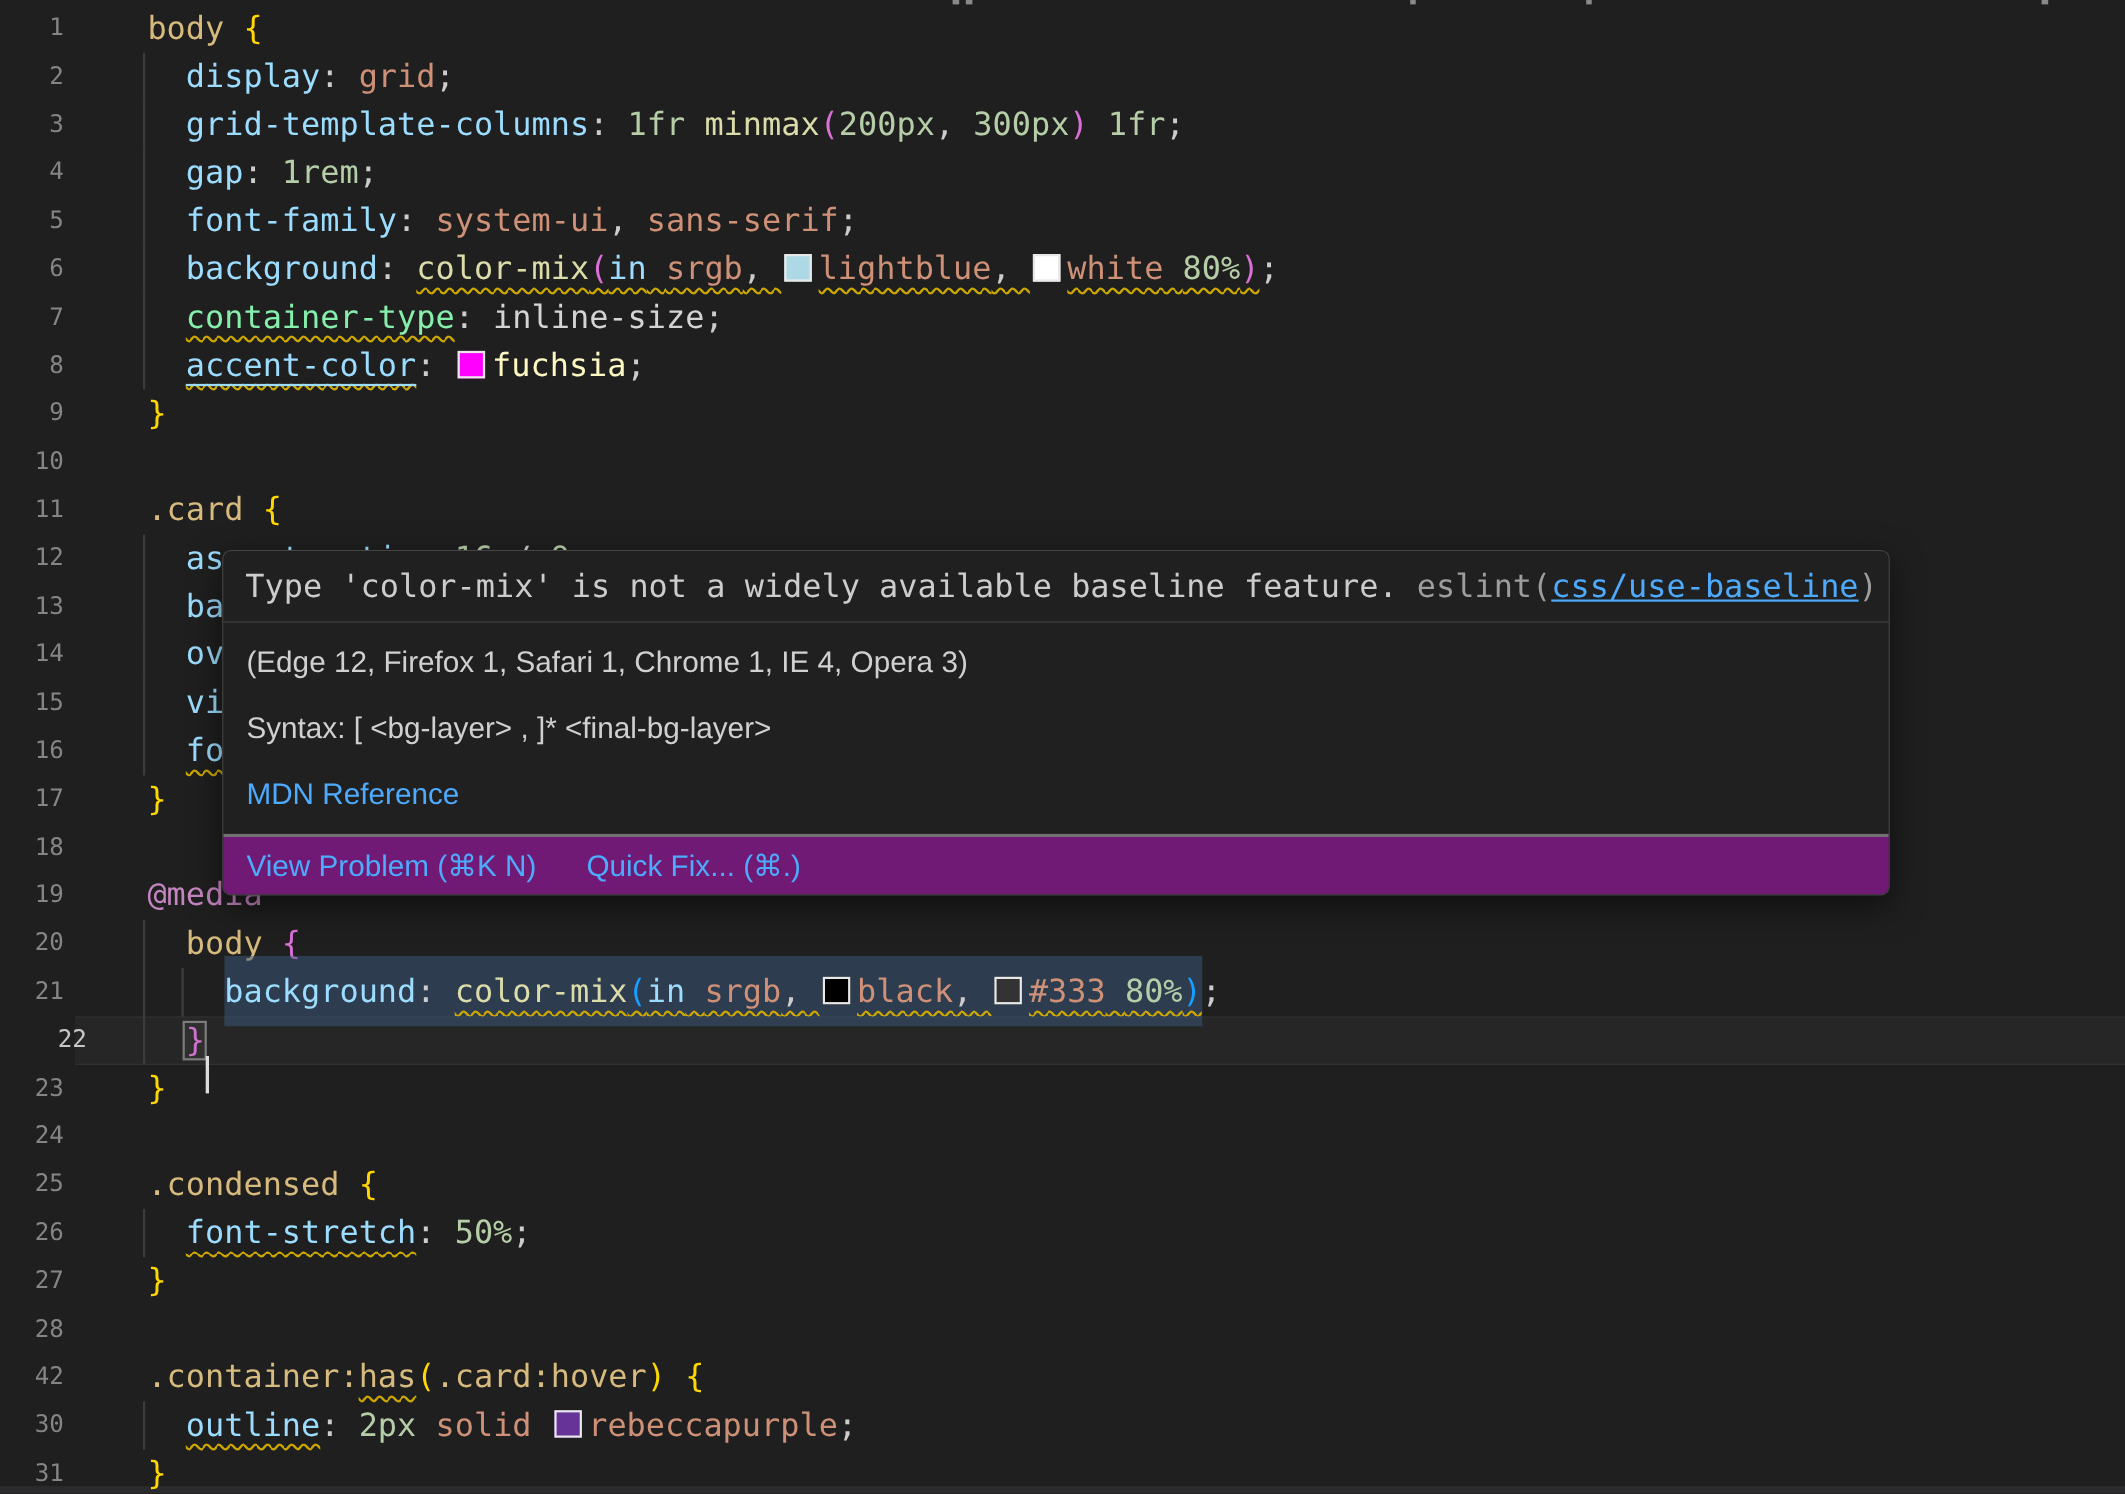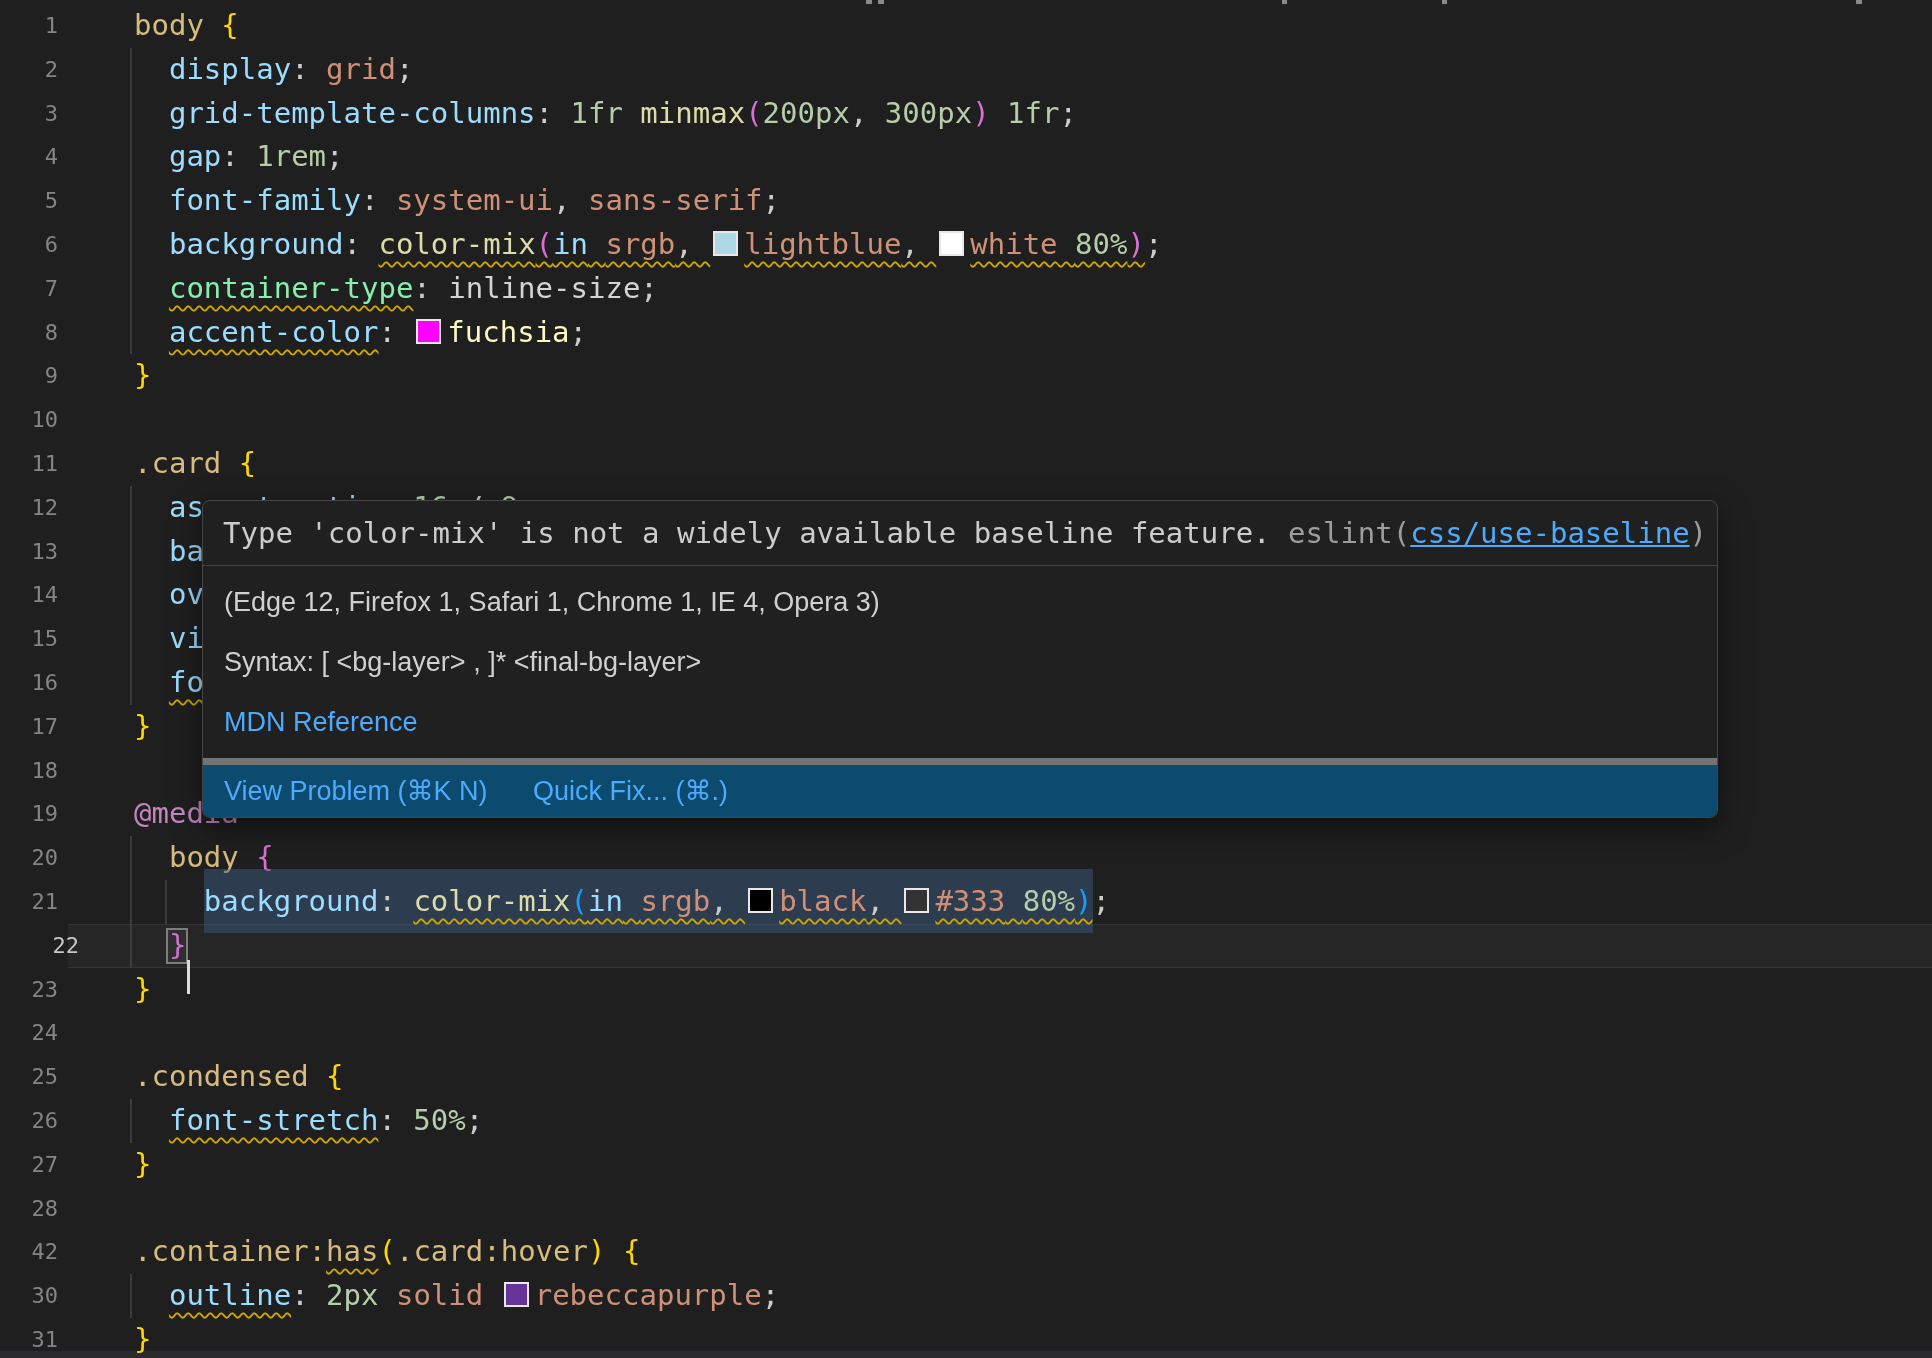--- a/index.html
+++ b/index.html
@@ -30,21 +30,21 @@
          box-shadow:0 10px 30px rgba(0,0,0,0.5);
          font-family:"Liberation Sans","DejaVu Sans",sans-serif;color:#d0d0d0;}
   .hv-error{height:64px;line-height:64px;padding:0 20px;border-bottom:1px solid #454545;
             font-family:"DejaVu Sans Mono",monospace;font-size:29px;color:#cccccc;white-space:pre;
             overflow:hidden;}
   .hv-error .dim{color:#9d9d9d;margin-top:44px;}
   .hv-error a{color:#4daafc;text-decoration:underline;cursor:pointer;}
   .hv-body{padding:6px 0;font-size:27px;}
   .hv-body>div{line-height:60px;padding:0 21px;white-space:pre;}
   .hv-body a{color:#4daafc;text-decoration:none;cursor:pointer;}
-  .hv-actions{height:52px;line-height:52px;background:#0c4a6e;border-top:7px solid #737373;
+  .hv-actions{height:52px;line-height:52px;background:#701a75;border-top:3px solid #737373;
               padding:0 21px;border-radius:0 0 7px 7px;font-size:27px;}
   .hv-actions a{color:#4daafc;text-decoration:none;margin-right:38px;cursor:pointer;}
   
   .frag{position:absolute;top:0;height:4px;background:#8a8a8a;}
   #bottomstrip{position:absolute;left:0;width:100%;background:#2b2b2e;}
 </style>
 </head>
 <body>
 
 <div id="stage">
@@ -79,21 +79,21 @@
         <span class="code"><span style="color: rgb(204, 204, 204);">  </span><span style="color: rgb(156, 220, 254);">background</span><span style="color: rgb(204, 204, 204);">: </span><span class="sq"><span style="color: rgb(220, 220, 170);">color-mix</span></span><span class="sq"><span style="color: rgb(218, 112, 214);">(</span></span><span class="sq"><span style="color: rgb(156, 220, 254);">in</span></span><span class="sq"><span style="color: rgb(204, 204, 204);"> </span></span><span class="sq"><span style="color: rgb(206, 145, 120);">srgb</span></span><span class="sq"><span style="color: rgb(204, 204, 204);">, </span></span><span class="sq"><span class="swatch" style="background: rgb(173, 216, 230);"></span></span><span class="sq"><span style="color: rgb(206, 145, 120);">lightblue</span></span><span class="sq"><span style="color: rgb(204, 204, 204);">, </span></span><span class="sq"><span class="swatch" style="background: rgb(255, 255, 255);"></span></span><span class="sq"><span style="color: rgb(206, 145, 120);">white</span></span><span class="sq"><span style="color: rgb(204, 204, 204);"> </span></span><span class="sq"><span style="color: rgb(181, 206, 168);">80%</span></span><span class="sq"><span style="color: rgb(218, 112, 214);">)</span></span><span style="color: rgb(204, 204, 204);">;</span></span>
       </div>
       <div class="row">
         <div class="guide" style="left: 130px;"></div>
         <span class="ln">7</span>
         <span class="code"><span style="color: rgb(204, 204, 204);">  </span><span class="sq"><span style="color: #86efac;">container-type</span></span><span style="color: rgb(204, 204, 204);">: </span><span style="color: rgb(212, 212, 212);">inline-size</span><span style="color: rgb(204, 204, 204);">;</span></span>
       </div>
       <div class="row">
         <div class="guide" style="left: 130px;"></div>
         <span class="ln">8</span>
-        <span class="code"><span style="color: rgb(204, 204, 204);">  </span><span class="sq"><span style="color: rgb(156, 220, 254);">accent-color</span></span><span style="color: rgb(204, 204, 204);">: </span><span class="swatch" style="background: rgb(255, 0, 255);"></span><span style="color: #fef9c3;">fuchsia</span><span style="color: rgb(204, 204, 204);">;</span></span>
+        <span class="code"><span style="color: rgb(204, 204, 204);">  </span><span class="sq"><span style="color: rgb(156, 220, 254); text-decoration: underline;">accent-color</span></span><span style="color: rgb(204, 204, 204);">: </span><span class="swatch" style="background: rgb(255, 0, 255);"></span><span style="color: #fef9c3;">fuchsia</span><span style="color: rgb(204, 204, 204);">;</span></span>
       </div>
       <div class="row">
         <span class="ln">9</span>
         <span class="code"><span style="color: rgb(255, 215, 0);">}</span></span>
       </div>
       <div class="row">
         <span class="ln">10</span>
         <span class="code"></span>
       </div>
       <div class="row">

